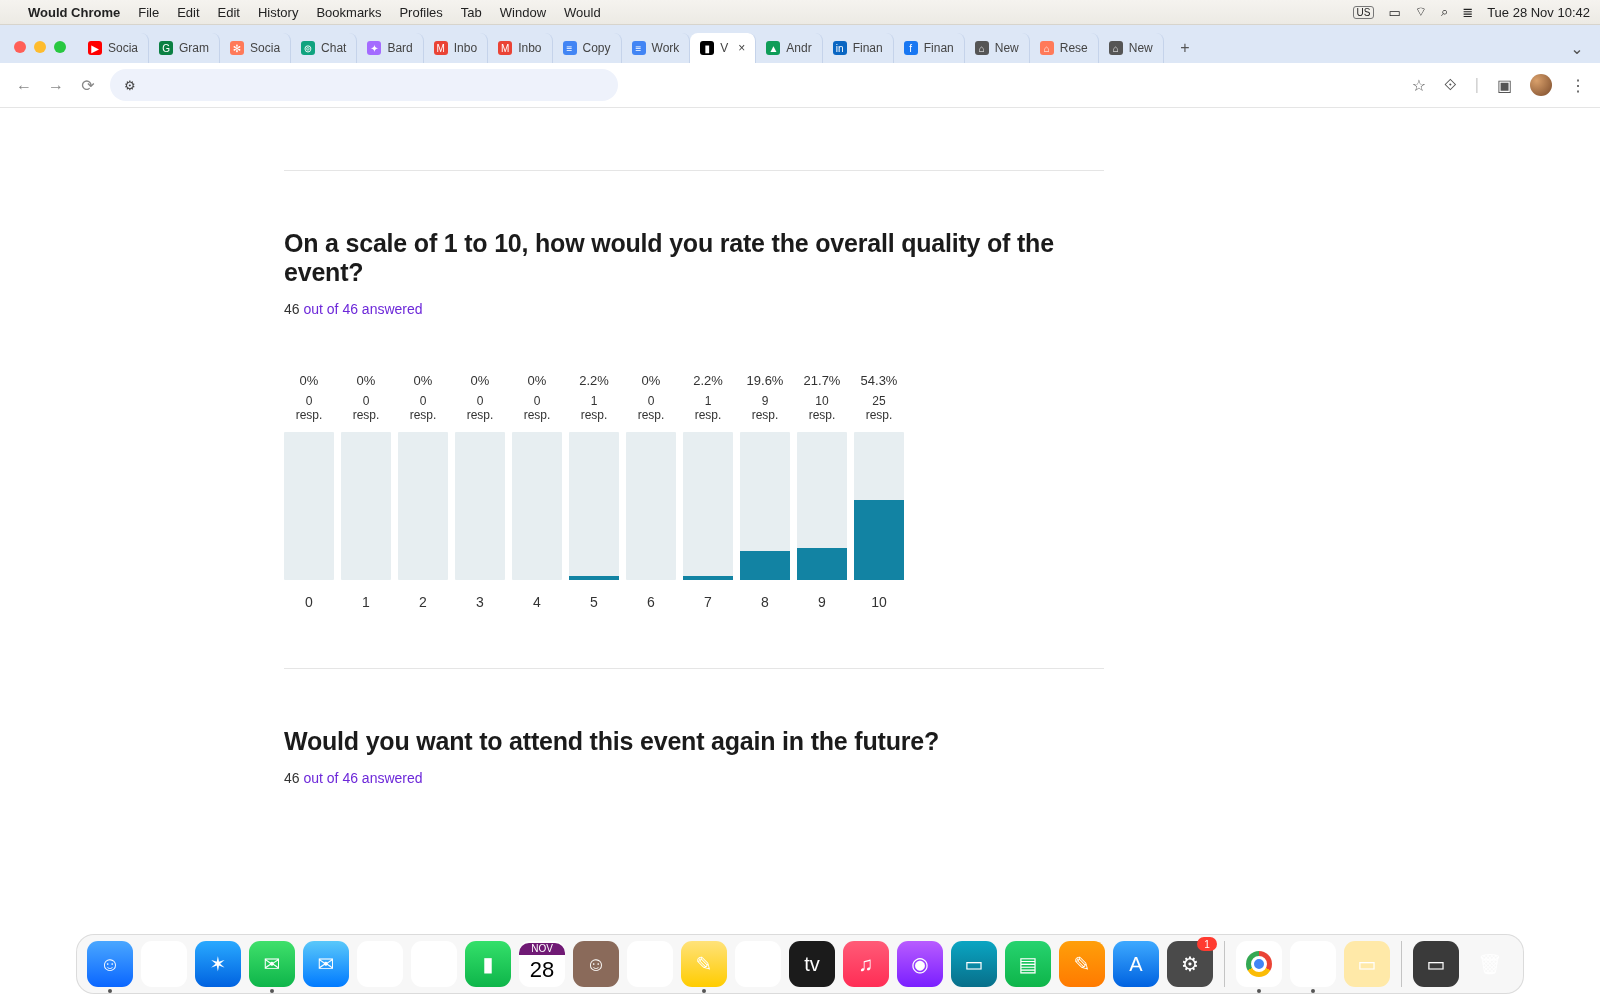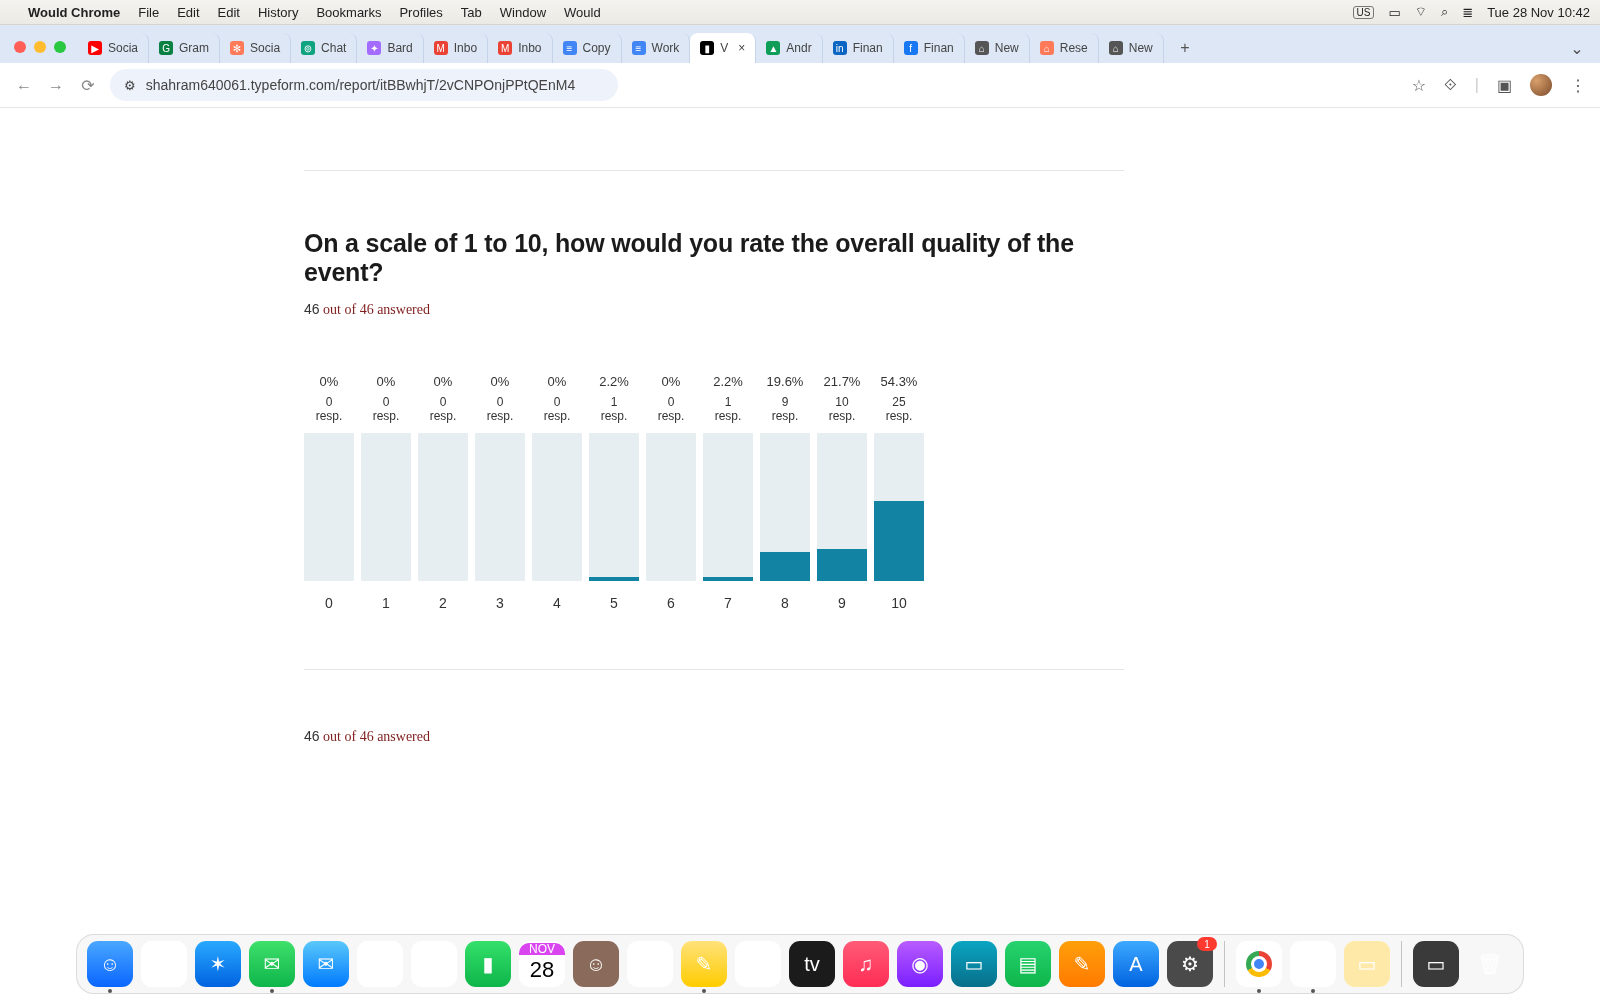--- a/index.html
+++ b/index.html
@@ -16,44 +16,44 @@
   .tab{height:30px;display:flex;align-items:center;gap:6px;padding:0 10px;border-radius:8px 8px 0 0;font-size:12px;color:#444;max-width:70px;overflow:hidden;white-space:nowrap;border-right:1px solid #c5d3ea;flex-shrink:0;}
   .tab.active{background:#fff;max-width:74px;}
   .tab .fav{width:14px;height:14px;border-radius:3px;display:inline-flex;align-items:center;justify-content:center;font-size:10px;color:#fff;}
   .newtab{width:26px;height:26px;border-radius:50%;display:flex;align-items:center;justify-content:center;color:#555;margin-left:6px;margin-bottom:2px;}
   .tabdrop{margin-left:auto;width:26px;height:26px;display:flex;align-items:center;justify-content:center;color:#555;margin-bottom:2px;}
   .chrome-toolbar{background:#fff;height:44px;display:flex;align-items:center;gap:12px;padding:0 14px;border-bottom:1px solid #e5e5e5;}
   .navbtn{width:20px;height:20px;display:flex;align-items:center;justify-content:center;color:#888;}
   .omnibox{flex:0 0 auto;min-width:480px;height:32px;border-radius:18px;background:#eef2fb;display:flex;align-items:center;padding:0 14px;gap:10px;color:#444;font-size:14px;}
   .toolbar-right{margin-left:auto;display:flex;align-items:center;gap:18px;color:#555;}
   
-  .page{height:720px;overflow:hidden;background:#fff;margin-left:20px;}
+  .page{height:720px;overflow:hidden;background:#fff;}
   .content{width:820px;margin-left:284px;padding-top:62px;}
   h2.q{font-size:25px;font-weight:600;color:#1b1b1b;margin:0 0 14px 0;letter-spacing:-.2px;}
   .answered{font-size:14px;color:#333;margin-bottom:56px;}
-  .answered .muted{color:#7f1d1d;font-family:Liberation Serif, serif;}
+  .answered .muted{color:#6d28d9;}
   .avg{font-size:20px;font-weight:500;color:#1b1b1b;margin-bottom:34px;}
   .chart{display:flex;gap:7px;}
   .col{width:50px;flex:0 0 50px;display:flex;flex-direction:column;align-items:center;}
   .pct{font-size:13px;color:#333;margin-bottom:6px;}
   .cnt{font-size:12px;color:#333;}
   .resp{font-size:12px;color:#333;margin-bottom:10px;}
   .bar-wrap{width:100%;height:148px;background:#e7eef1;position:relative;border-radius:1px;}
   .bar-fill{position:absolute;left:0;right:0;bottom:0;background:#1283a3;}
   .xlabel{margin-top:14px;font-size:14px;color:#333;}
   hr.sep{border:none;border-top:1px solid #e5e5e5;margin:58px 0 58px 0;}
   
   .dock-wrap{position:fixed;left:0;right:0;bottom:6px;display:flex;justify-content:center;pointer-events:none;}
   .dock{background:rgba(240,240,240,.55);backdrop-filter:blur(10px);border:1px solid rgba(200,200,200,.6);border-radius:18px;padding:6px 10px;display:flex;gap:8px;align-items:flex-end;pointer-events:auto;}
   .app-icon{width:46px;height:46px;border-radius:11px;display:flex;align-items:center;justify-content:center;font-size:20px;color:#fff;position:relative;}
   .run-dot{position:absolute;bottom:-6px;left:50%;transform:translateX(-50%);width:4px;height:4px;border-radius:50%;background:#555;}
   .dock-sep{width:1px;height:46px;background:rgba(120,120,120,.4);margin:0 3px;}
   .badge{position:absolute;top:-4px;right:-4px;background:#ff3b30;color:#fff;border-radius:8px;font-size:10px;min-width:14px;height:14px;display:flex;align-items:center;justify-content:center;padding:0 3px;}
   .cal-icon{background:#fff;flex-direction:column;color:#000;}
-  .cal-icon .m{background:#d946ef;color:#fff;font-size:12px;width:100%;text-align:center;border-radius:10px 10px 0 0;line-height:12px;}
+  .cal-icon .m{background:#701a75;color:#fff;font-size:10px;width:100%;text-align:center;border-radius:10px 10px 0 0;line-height:12px;}
   .cal-icon .d{font-size:22px;font-weight:500;line-height:30px;}
 </style>
 </head>
 <body>
 
 <div class="mac-bar">
   <span></span>
   <span class="app">Would Chrome</span>
   <span>File</span>
   <span>Edit</span>
@@ -150,21 +150,20 @@
   <div class="newtab">+</div>
   <div class="tabdrop">⌄</div>
 </div>
 
 <div class="chrome-toolbar">
   <span class="navbtn">←</span>
   <span class="navbtn">→</span>
   <span class="navbtn">⟳</span>
   <div class="omnibox">
     <span style="font-size:13px;">⚙</span>
-    <span>shahram640061.typeform.com/report/itBBwhjT/2vCNPOnjPPtQEnM4</span>
   </div>
   <div class="toolbar-right">
     <span>☆</span>
     <span>⟐</span>
     <span style="color:#ccc">|</span>
     <span>▣</span>
     <span style="width:22px;height:22px;border-radius:50%;background:radial-gradient(circle at 30% 30%,#d9a06b,#7a4a2a);display:inline-block;"></span>
     <span>⋮</span>
   </div>
 </div>
@@ -274,20 +273,21 @@
           <div class="resp">resp.</div>
           <div class="bar-wrap">
             <div class="bar-fill" style="height: 54.3%;"></div>
           </div>
           <div class="xlabel">10</div>
         </div>
       </div>
 
     <hr class="sep">
 
+    <h2 class="q">Would you want to attend this event again in the future?</h2>
     <div class="answered">
       <span>46</span><span class="muted"> out of 46 answered</span>
     </div>
   </div>
 </div>
 
 <div class="dock-wrap">
   <div class="dock">
     <div class="app-icon" style="background:linear-gradient(#4aa7ff,#0a66ff)">☺<span class="run-dot"></span></div>
     <div class="app-icon" style="background:#fff">▦</div>

